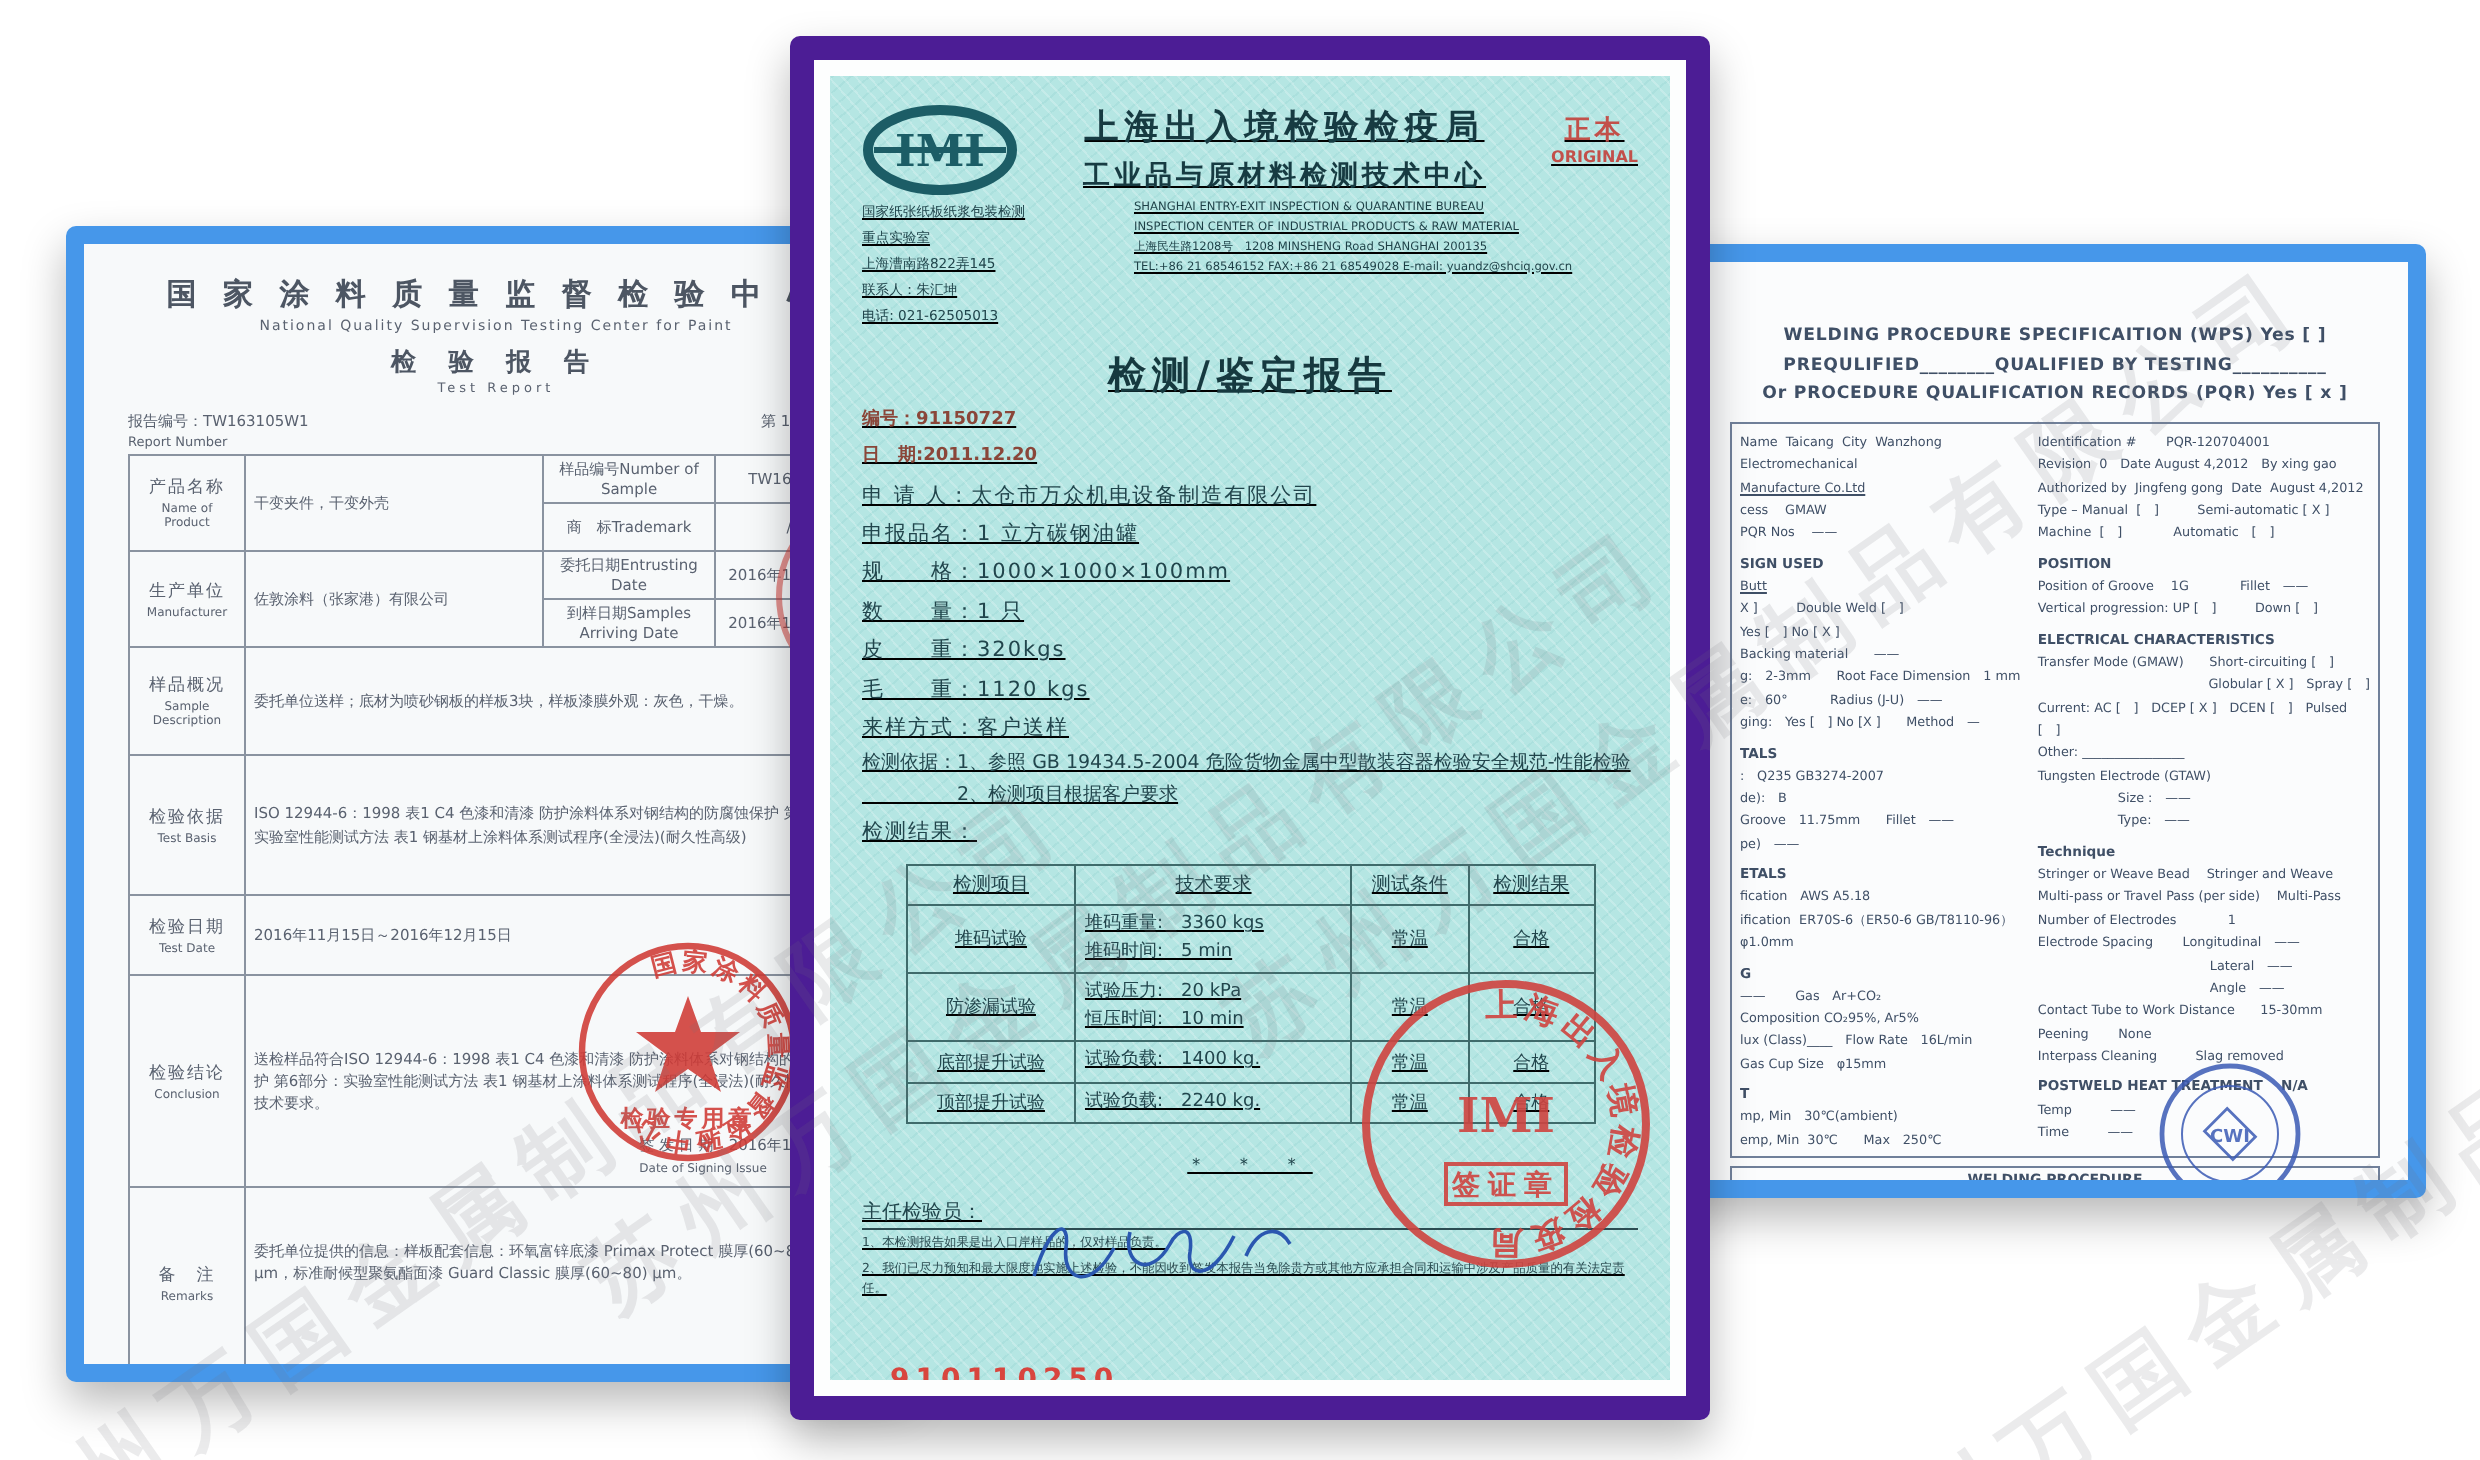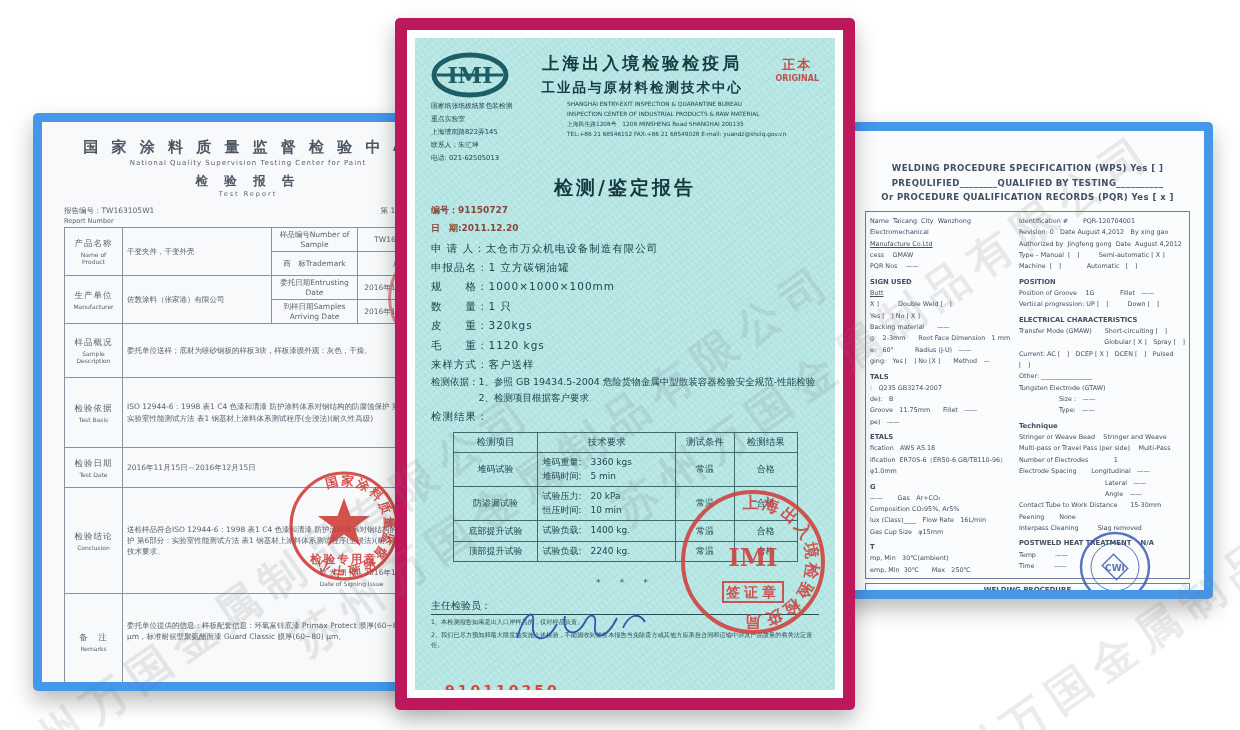--- a/index.html
+++ b/index.html
@@ -1,20 +1,20 @@
 <!DOCTYPE html>
 <html><head>
 <meta charset="utf-8">
 <style>
   * { margin:0; padding:0; box-sizing:border-box; }
   html,body { width:1240px; height:730px; background:#ffffff; overflow:hidden;
     font-family:"DejaVu Sans","Liberation Sans",sans-serif; }
   .doc { position:absolute; border-radius:5px; box-shadow:0 10px 22px rgba(0,0,0,.28); }
   .frame-blue { background:#4697ea; }
-  .frame-blue-bright { background:#be185d; }
+  .frame-blue-bright { background:#4c1d95;text-decoration:underline; }
   .paper { position:relative; width:100%; height:100%; overflow:hidden; }
 
   
   #doc-left { left:33px; top:113px; width:422px; height:578px; padding:9px; z-index:2; }
   #doc-left .paper { background:#f7f9fa; color:#5a6270; padding:16px 14px 10px 22px; }
   .lp-title { text-align:center; font-size:15px; font-weight:bold; letter-spacing:4px; color:#4d5663; }
   .lp-title-en { text-align:center; font-size:7px; letter-spacing:1px; margin-top:2px; }
   .lp-sub { text-align:center; font-size:12.5px; font-weight:bold; letter-spacing:6px; margin-top:6px; color:#4d5663;}
   .lp-sub-en { text-align:center; font-size:6.5px; letter-spacing:2px; }
   .lp-meta { display:flex; justify-content:space-between; font-size:7.5px; margin:8px 0 2px 0; }

